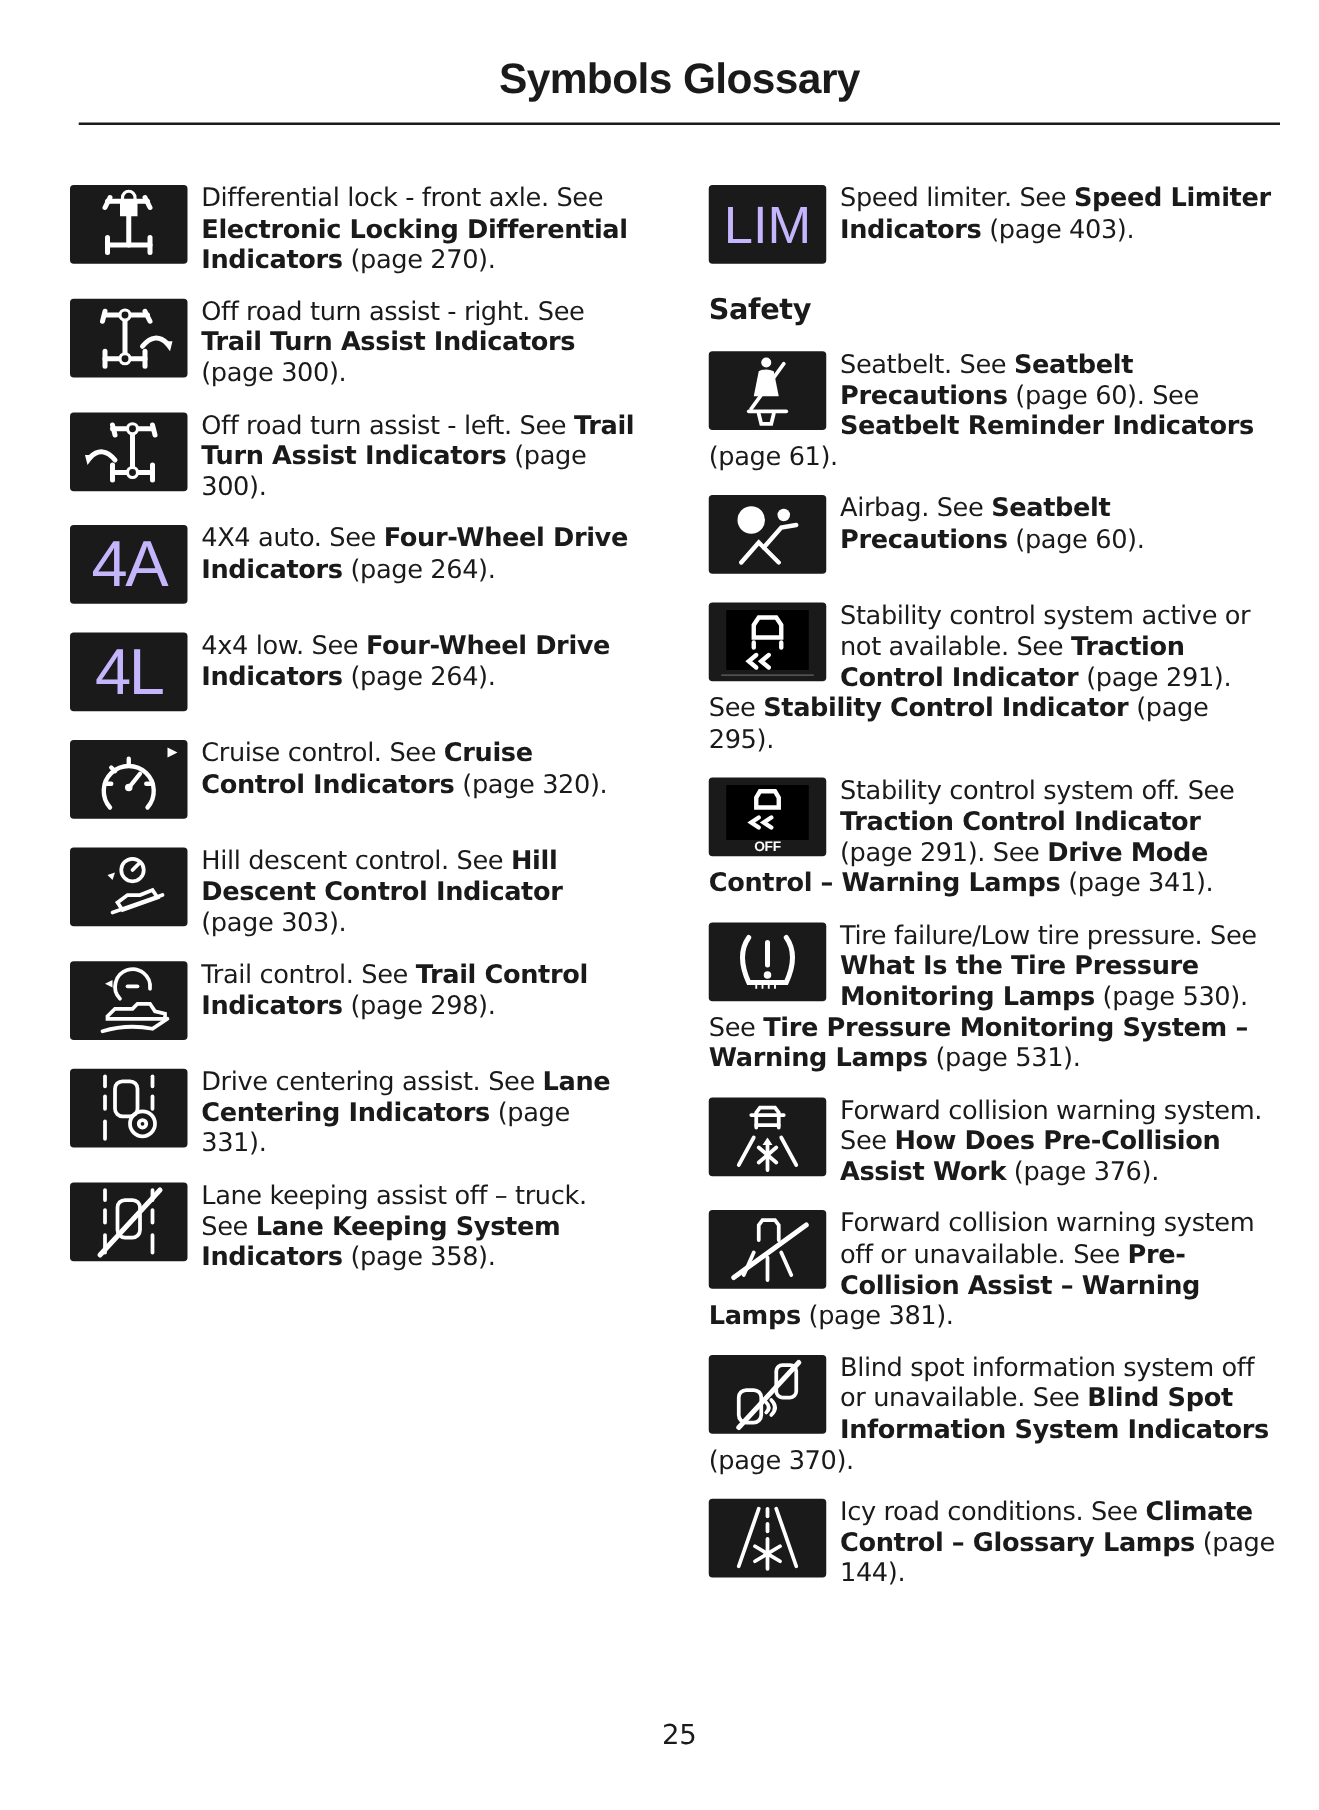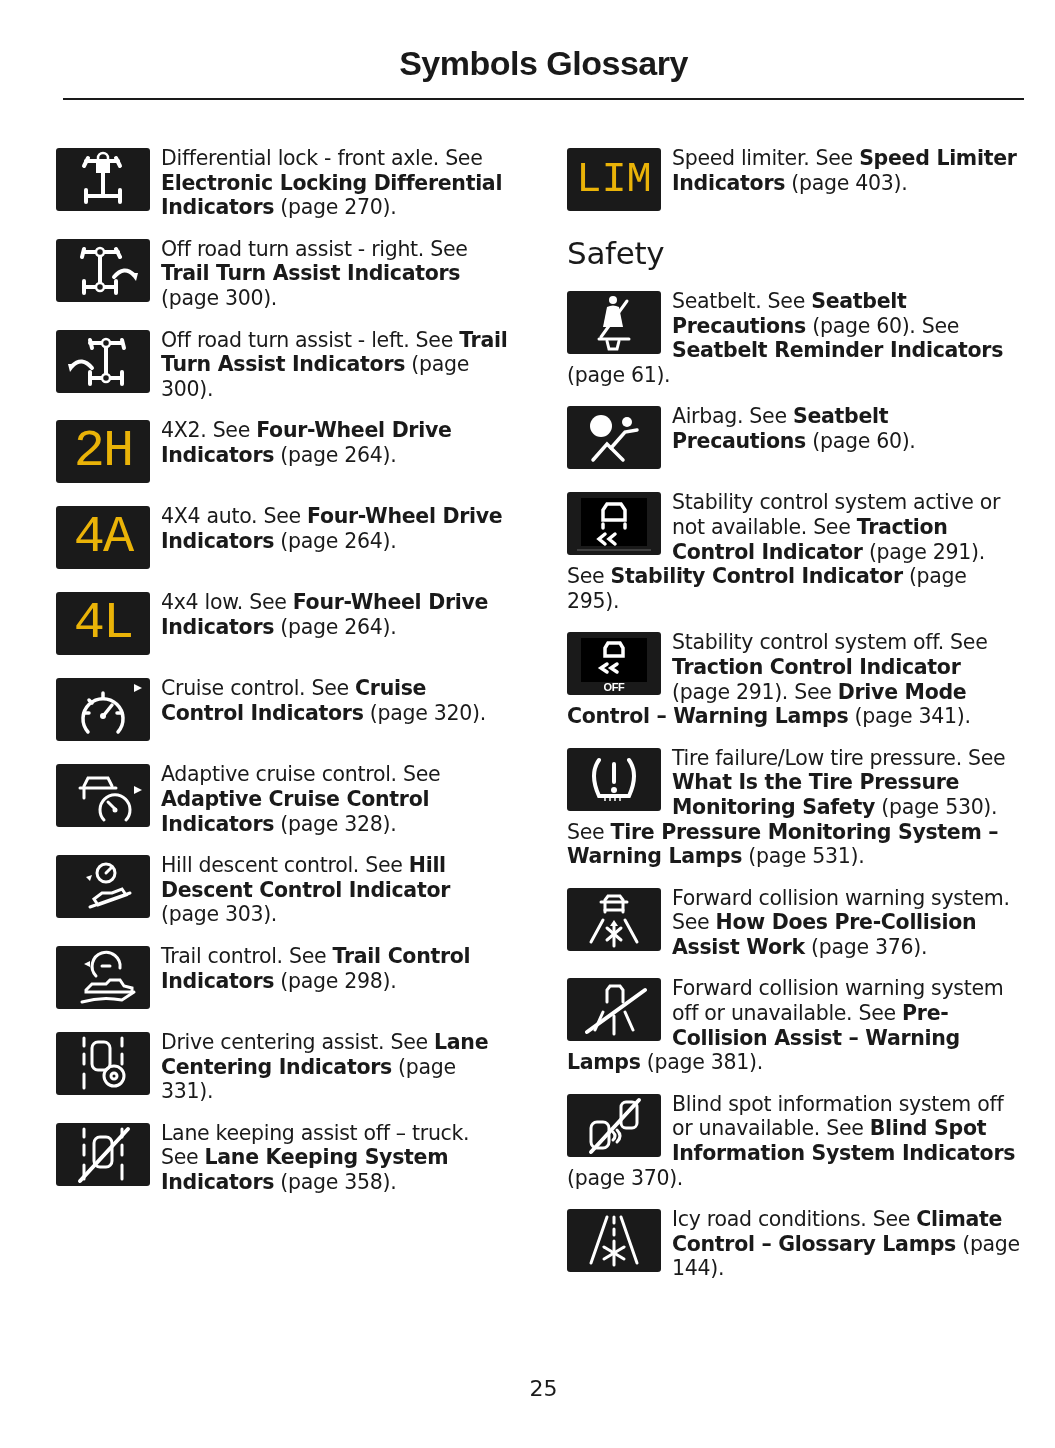--- a/index.html
+++ b/index.html
@@ -20,27 +20,27 @@
   .col-right { left: 567px; }
   .entry { font-size: 20.5px; line-height: 24.6px; margin-bottom: 17px; letter-spacing: -0.3px; }
   .entry::after { content: ""; display: block; clear: both; }
   .icon-box {
     float: left; width: 94px; height: 63px; background: #1a1a1a; border-radius: 3px;
     margin: 2px 11px 4px 0; display: flex; align-items: center; justify-content: center;
     color: #fff;
   }
   .icon-box svg { width: 94px; height: 63px; display: block; }
   .icon-text {
-    font-family: Liberation Mono, monospace; font-size: 52px; color: #eab308;
+    font-family: Liberation Sans, sans-serif; font-size: 52px; color: #c4b5fd;
     letter-spacing: -2px; line-height: 1;
   }
   .icon-text.lim { font-size: 42px; letter-spacing: 0px; }
   .b { font-weight: 700; }
   .section-heading {
-    font-size: 31px; font-weight: 400; margin: 20px 0 18px 0; letter-spacing: -0.3px;
+    font-size: 23px; font-weight: 700; margin: 20px 0 18px 0; letter-spacing: -0.3px;
   }
   .page-number {
     position: absolute; top: 1376px; left: 0; width: 1087px; text-align: center;
     font-size: 22px; color: #1a1a1a;
   }
 </style>
 </head>
 <body>
 
 <div class="page-title">Symbols Glossary</div>
@@ -102,26 +102,20 @@
         <path d="M36 38 q-10 -12 -20 -2"></path>
           </g>
           <circle cx="50" cy="13" r="4" fill="#1a1a1a" stroke="#fff" stroke-width="2.5"></circle>
           <circle cx="50" cy="48" r="4" fill="#1a1a1a" stroke="#fff" stroke-width="2.5"></circle>
           <polygon points="12,34 20,34 14,42" fill="#fff"></polygon>
         </svg>
     </div>
     <span>Off road turn assist - left. See </span><span class="b">Trail Turn Assist Indicators</span><span> (page 300).</span>
   </div>
 
-  <div class="entry">
-    <div class="icon-box">
-        <span class="icon-text">2H</span>
-      </div>
-    <span>4X2. See </span><span class="b">Four-Wheel Drive Indicators</span><span> (page 264).</span>
-  </div>
 
   <div class="entry">
     <div class="icon-box">
         <span class="icon-text">4A</span>
       </div>
     <span>4X4 auto. See </span><span class="b">Four-Wheel Drive Indicators</span><span> (page 264).</span>
   </div>
 
 
   <div class="entry">
@@ -143,35 +137,20 @@
         <line x1="33" y1="22" x2="36" y2="25"></line>
             <line x1="48" y1="37" x2="56" y2="27"></line>
           </g>
           <circle cx="47" cy="38" r="3" fill="#fff"></circle>
           <polygon points="78,6 86,10 78,14" fill="#fff"></polygon>
         </svg>
     </div>
     <span>Cruise control.  See </span><span class="b">Cruise Control Indicators</span><span> (page 320).</span>
   </div>
 
-  <div class="entry">
-    <div class="icon-box">
-      <svg viewBox="0 0 94 63">
-          <g stroke="#fff" stroke-width="3" fill="none" stroke-linecap="round">
-        <path d="M28 34 v-12 l4 -8 h20 l4 8"></path>
-            <line x1="24" y1="24" x2="60" y2="24"></line>
-        <path d="M48 56 A15 15 0 1 1 70 56"></path>
-            <line x1="59" y1="45" x2="52" y2="38"></line>
-          </g>
-          <circle cx="59" cy="46" r="2.5" fill="#fff"></circle>
-          <polygon points="78,22 86,26 78,30" fill="#fff"></polygon>
-        </svg>
-    </div>
-    <span>Adaptive cruise control. See </span><span class="b">Adaptive Cruise Control Indicators</span><span> (page 328).</span>
-  </div>
 
   <div class="entry">
     <div class="icon-box">
       <svg viewBox="0 0 94 63">
           <g stroke="#fff" stroke-width="3" fill="none" stroke-linecap="round">
         <circle cx="50" cy="18" r="9"></circle>
             <line x1="50" y1="18" x2="55" y2="13"></line>
         <path d="M34 52 l40 -14 M38 44 l8 -6 h10 l10 -4 l4 6 l-28 10 z"></path>
           </g>
           <polygon points="30,22 36,20 34,26" fill="#fff"></polygon>
@@ -313,21 +292,21 @@
           </g>
           <circle cx="47" cy="42" r="3" fill="#fff"></circle>
         <g stroke="#fff" stroke-width="1.5">
             <line x1="38" y1="48" x2="38" y2="53"></line>
             <line x1="43" y1="48" x2="43" y2="53"></line>
             <line x1="48" y1="48" x2="48" y2="53"></line>
             <line x1="53" y1="48" x2="53" y2="53"></line>
           </g>
         </svg>
     </div>
-    <span>Tire failure/Low tire pressure. See </span><span class="b">What Is the Tire Pressure Monitoring Safety</span><span> (page 530). See </span><span class="b">Tire Pressure Monitoring System – Warning Lamps</span><span> (page 531).</span>
+    <span>Tire failure/Low tire pressure. See </span><span class="b">What Is the Tire Pressure Monitoring Lamps</span><span> (page 530). See </span><span class="b">Tire Pressure Monitoring System – Warning Lamps</span><span> (page 531).</span>
   </div>
 
   <div class="entry">
     <div class="icon-box">
       <svg viewBox="0 0 94 63">
           <g stroke="#fff" stroke-width="3" fill="none" stroke-linecap="round">
         <path d="M38 24 v-12 l3 -4 h12 l3 4 v12"></path>
             <line x1="34" y1="14" x2="60" y2="14"></line>
             <line x1="38" y1="22" x2="56" y2="22"></line>
         <line x1="36" y1="32" x2="24" y2="54"></line>

